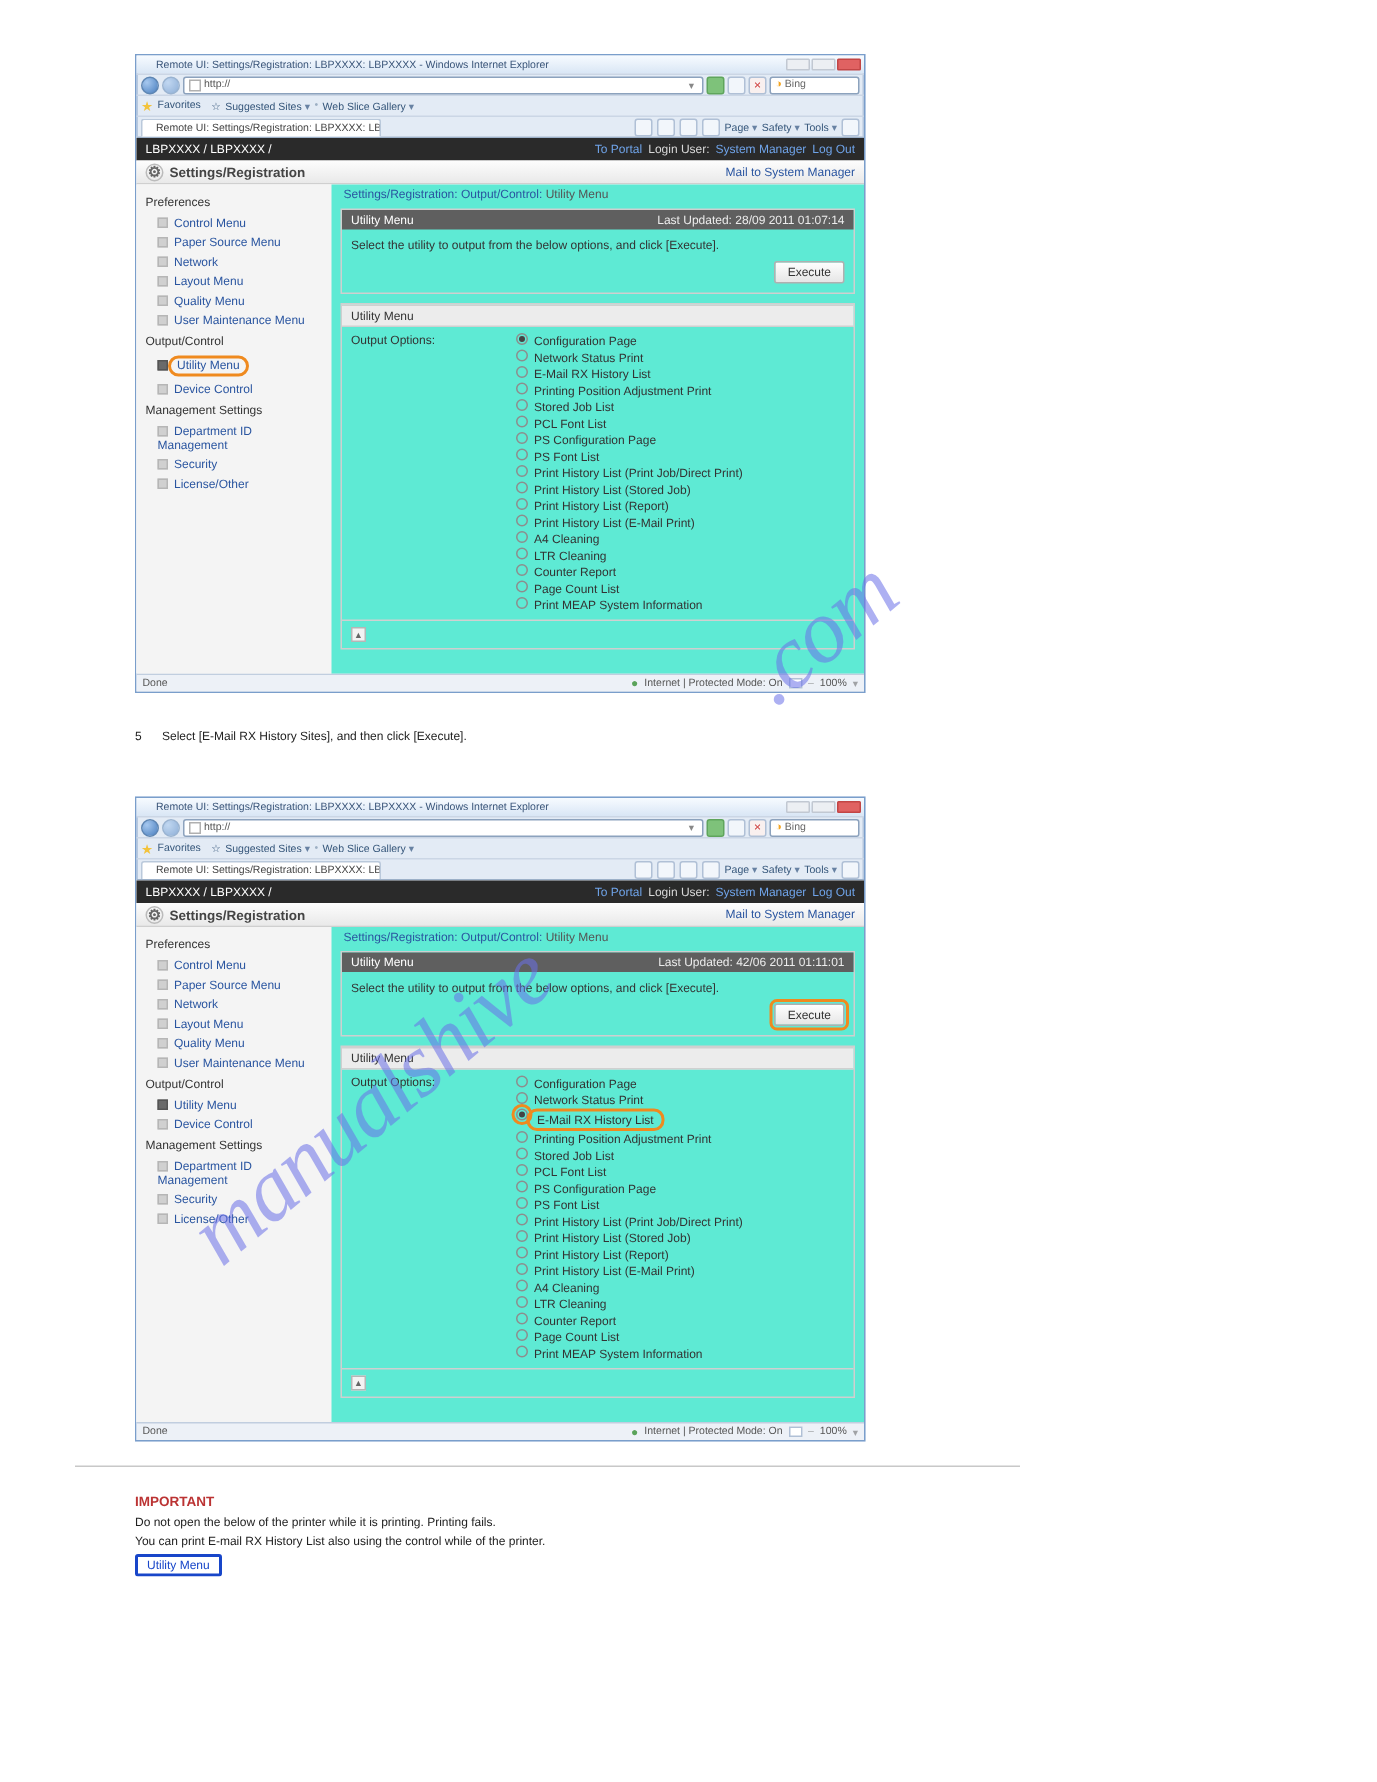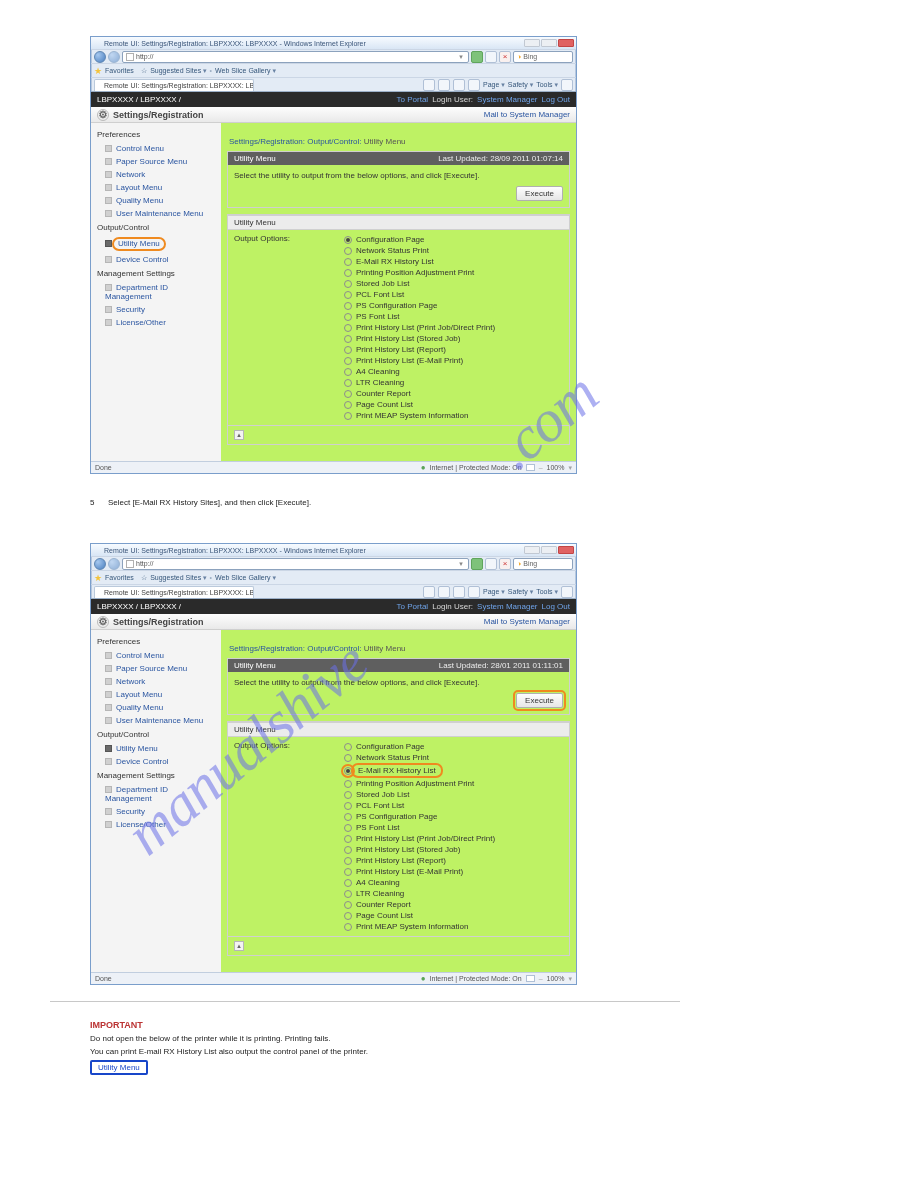--- a/index.html
+++ b/index.html
@@ -52,37 +52,37 @@
 
 
 .sidebar{width:130px;background:#f4f4f4;padding:4px 0;font-size:8px}
 .sidecat{padding:3px 6px;color:#333;font-size:8px}
 .sideitem{padding:2px 6px 2px 14px;color:#2a55a0}
 .sideitem::before{content:"";display:inline-block;width:5px;height:5px;background:#d0d0d0;border:1px solid #b6b6b6;margin-right:4px;vertical-align:middle}
 .sideitem.active::before{background:#6a6a6a;border-color:#555}
 .hl{display:inline-block;border:2px solid #ef8a1f;border-radius:8px;padding:0 4px 1px 4px;margin-left:-4px}
 
 
-.mainpanel{flex:1;background:#bef264;padding:12px 6px 10px;font-size:8px;color:#333}
+.mainpanel{flex:1;background:#5eead4;padding:0 6px 10px;font-size:8px;color:#333}
 .bcrumb{color:#2a55a0;padding:2px 0 5px 2px}
 .bcrumb .cur{color:#555}
 .panel{border:1px solid #cfcfcf;margin-bottom:6px}
 .panelhead{background:#5f5f5f;color:#fff;padding:2px 6px;display:flex;font-size:8px}
 .panelhead .ts{margin-left:auto;color:#ececec}
 .panelbody{padding:6px}
 .panelbody .desc{margin-bottom:6px}
 .execrow{display:flex;justify-content:flex-end}
 .execbtn{border:1px solid #b0b0b0;background:linear-gradient(#fefefe,#e6e6e6);padding:2px 8px;font-size:8px;color:#333;border-radius:2px}
 .execbtn.hl{outline:2px solid #ef8a1f;outline-offset:1px;border-radius:2px}
 
 .subhead{background:#ececec;padding:2px 6px;font-size:8px;border-bottom:1px solid #d0d0d0;border-top:1px solid #d0d0d0}
 .opts{display:flex;padding:4px 6px}
 .opts .lbl{width:110px}
 .optcol{display:flex;flex-direction:column;gap:0}
-.opt{display:flex;align-items:center;gap:4px;line-height:11px}
+.opt{display:flex;gap:4px;line-height:11px}
 .opt .rdio{width:8px;height:8px;border:1px solid #8d8d8d;border-radius:50%;display:inline-flex;align-items:center;justify-content:center}
 .opt .rdio.sel::after{content:"";width:4px;height:4px;background:#444;border-radius:50%}
 .opt .otxt.ring{border:2px solid #ef8a1f;border-radius:7px;padding:0 5px;margin-left:-5px}
 .rdio.ring{outline:2px solid #ef8a1f;outline-offset:1px}
 
 .foot{display:flex;padding:4px 6px;border-top:1px solid #d0d0d0}
 .pin{width:10px;height:10px;border:1px solid #b6b6b6;background:#f3f3f3;display:flex;align-items:center;justify-content:center;font-size:7px;color:#666}
 
 
 .statusbar{height:12px;background:#edf1f7;border-top:1px solid #c1cedf;display:flex;align-items:center;padding:0 4px;font-size:7px;color:#555}
@@ -420,21 +420,21 @@
       <div class="mainpanel">
         <div class="bcrumb">
           <span>Settings/Registration:</span>
           <span>Output/Control:</span>
           <span class="cur">Utility Menu</span>
         </div>
 
         <div class="panel">
           <div class="panelhead">
             <span>Utility Menu</span>
-            <span class="ts">Last Updated: 28/01 2011 01:11:01</span>
+            <span class="ts">Last Updated: 42/06 2011 01:11:01</span>
           </div>
           <div class="panelbody">
             <div class="desc">Select the utility to output from the below options, and click [Execute].</div>
             <div class="execrow">
                 <button class="execbtn hl">Execute</button>
               </div>
           </div>
         </div>
 
         <div class="panel">
@@ -532,17 +532,17 @@
     </div>
   </div>
 
   <span class="wm" style="left:10px;top:170px">manualshive</span>
 </div>
 
 <hr class="sepline">
 
 <div class="imptitle">IMPORTANT</div>
 <div class="impline">Do not open the below of the printer while it is printing. Printing fails.</div>
-<div class="impline">You can print E-mail RX History List also output the control panel of the printer.</div>
+<div class="impline">You can print E-mail RX History List also using the control while of the printer.</div>
 <span class="imphl">Utility Menu</span>
 
 
 
 
 </body></html>

